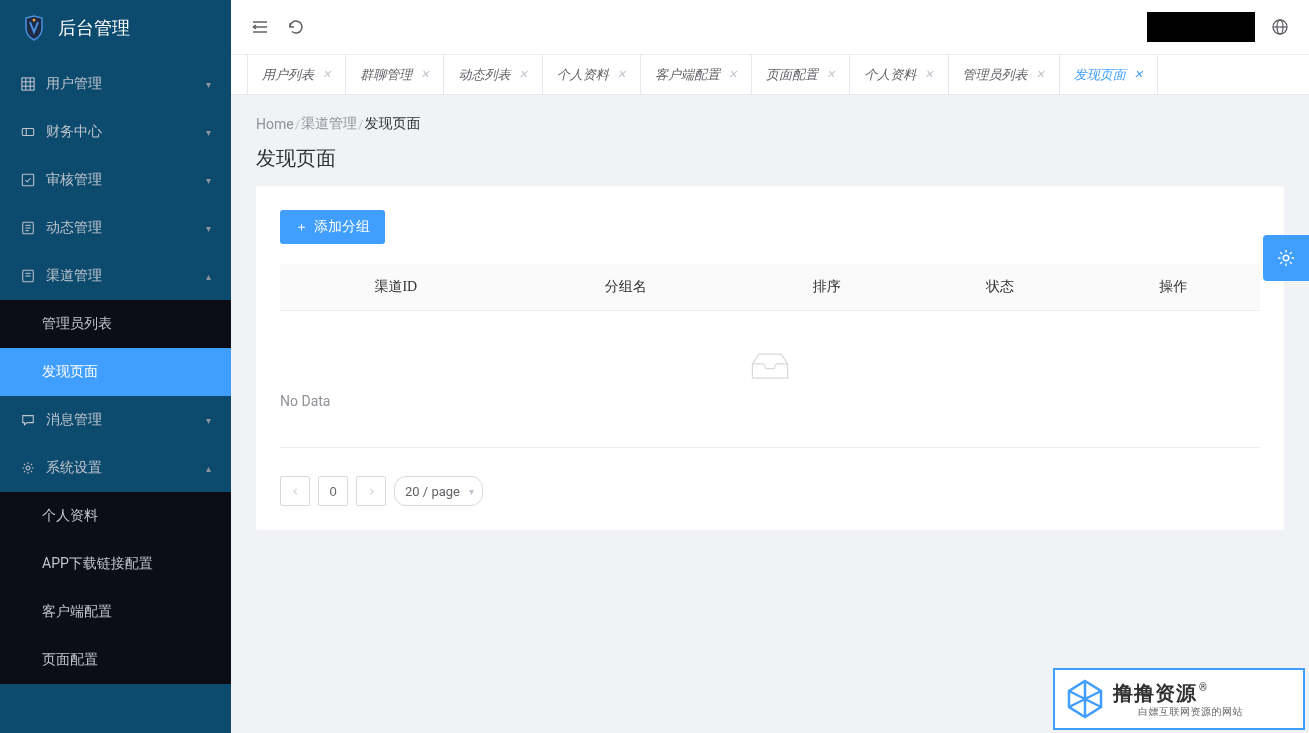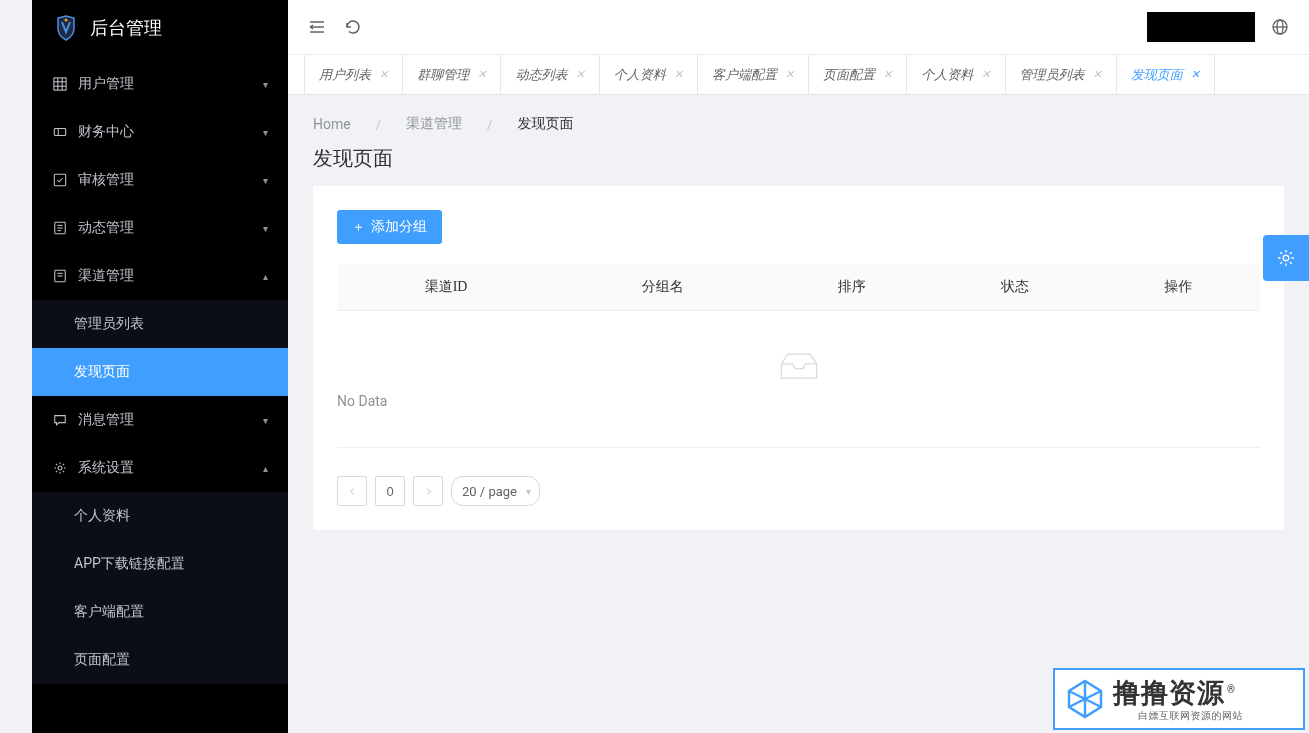--- a/index.html
+++ b/index.html
@@ -1,21 +1,21 @@
 <!DOCTYPE html>
 <html><head>
   <meta charset="utf-8">
   <style>
     * { margin: 0; padding: 0; box-sizing: border-box; }
     body { font-family: -apple-system, BlinkMacSystemFont, "Segoe UI", Roboto, "Helvetica Neue", Arial, sans-serif; font-size: 14px; color: #333; background: #f0f2f5; overflow: hidden; }
     
     .layout { display: flex; height: 733px; width: 1309px; }
     
     
-    .sidebar { width: 256px; background: #000000; color: #c0c4cc; flex-shrink: 0; overflow-y: auto; margin-left: 32px; }
+    .sidebar { width: 231px; background: #0c4a6e; color: #c0c4cc; flex-shrink: 0; overflow-y: auto; }
     .sidebar-header { display: flex; align-items: center; padding: 14px 20px; height: 56px; }
     .logo-icon { width: 28px; height: 28px; margin-right: 10px; }
     .brand-title { color: #fff; font-size: 18px; font-weight: 500; }
     .menu { padding-top: 4px; }
     .menu-item { display: flex; align-items: center; padding: 0 20px; height: 48px; cursor: pointer; color: #c0c4cc; }
     .menu-item .item-icon { width: 16px; height: 16px; margin-right: 10px; display: inline-flex; align-items: center; justify-content: center; }
     .menu-item .item-label { flex: 1; font-size: 14px; }
     .menu-item .arrow { font-size: 10px; color: #909399; }
     .submenu-item { display: flex; align-items: center; padding: 0 20px 0 42px; height: 48px; cursor: pointer; color: #c0c4cc; font-size: 14px; background: #0b0e17; }
     .submenu-item.active { background: #409eff; color: #fff; }
@@ -33,21 +33,21 @@
     
     .tabs-bar { height: 40px; background: #fff; display: flex; align-items: stretch; padding: 0 8px 0 16px; border-bottom: 1px solid #e4e7ed; overflow: hidden; }
     .tab { display: flex; align-items: center; padding: 0 14px; border: 1px solid #e4e7ed; border-top: none; border-bottom: none; margin-right: -1px; cursor: pointer; color: #606266; font-size: 13px; background: #fff; font-style: italic; }
     .tab.active { color: #409eff; }
     .tab .tab-close { margin-left: 8px; font-size: 11px; color: #c0c4cc; cursor: pointer; }
     .tab.active .tab-close { color: #409eff; }
     
     
     .content { flex: 1; overflow-y: auto; padding: 0; }
     .page-head { padding: 20px 25px 14px 25px; }
-    .breadcrumb { font-size: 14px; color: #909399; display: flex; align-items: center; gap: 25px; margin-bottom: 12px; }
+    .breadcrumb { font-size: 14px; color: #909399; display: flex; align-items: center; gap: 1px; margin-bottom: 12px; }
     .breadcrumb .bc-item { color: #909399; cursor: pointer; }
     .breadcrumb .bc-item.current { color: #303133; cursor: default; }
     .breadcrumb .bc-sep { color: #c0c4cc; font-size: 13px; }
     .page-title { font-size: 20px; font-weight: 500; color: #303133; }
     
     .card { background: #fff; margin: 0 25px 25px 25px; padding: 24px; border-radius: 2px; }
     .btn-primary { display: inline-flex; align-items: center; background: #409eff; color: #fff; border: none; padding: 8px 15px; border-radius: 3px; cursor: pointer; font-size: 14px; }
     .btn-primary .plus { margin-right: 6px; font-size: 13px; }
     
     .table { width: 100%; margin-top: 20px; border-collapse: collapse; font-family: Liberation Serif, serif; }
@@ -65,21 +65,21 @@
     .page-input { width: 30px; height: 30px; border: 1px solid #d9d9d9; text-align: center; font-size: 13px; border-radius: 2px; color: #606266; }
     .page-size-select { height: 30px; border: 1px solid #d9d9d9; padding: 0 22px 0 10px; font-size: 13px; border-radius: 12px; background: #fff; color: #606266; cursor: pointer; position: relative; display: inline-flex; align-items: center; }
     .page-size-select .sel-arrow { margin-left: 6px; font-size: 10px; color: #c0c4cc; position: absolute; right: 8px; }
     
     
     .float-settings { position: absolute; right: 0; top: 235px; width: 46px; height: 46px; background: #409eff; color: #fff; display: flex; align-items: center; justify-content: center; border-radius: 4px 0 0 4px; cursor: pointer; }
     
     
     .watermark { position: absolute; bottom: 3px; right: 4px; width: 252px; height: 62px; border: 2px solid #409eff; background: #fff; display: flex; align-items: center; padding: 4px 8px; gap: 6px; }
     .wm-logo { width: 44px; height: 44px; flex-shrink: 0; }
-    .wm-text-main { font-size: 27px; font-weight: 700; color: #333; letter-spacing: 1px; }
+    .wm-text-main { font-size: 20px; font-weight: 700; color: #333; letter-spacing: 1px; }
     .wm-text-sub { font-size: 10px; color: #666; letter-spacing: 0.5px; margin-top: -2px; margin-left: 25px; }
     .wm-r { font-size: 10px; position: relative; top: -9px; left: 2px; }
     
     svg { display: block; }
   </style>
 </head>
 <body>
 
 <div class="layout">
   <aside class="sidebar">

